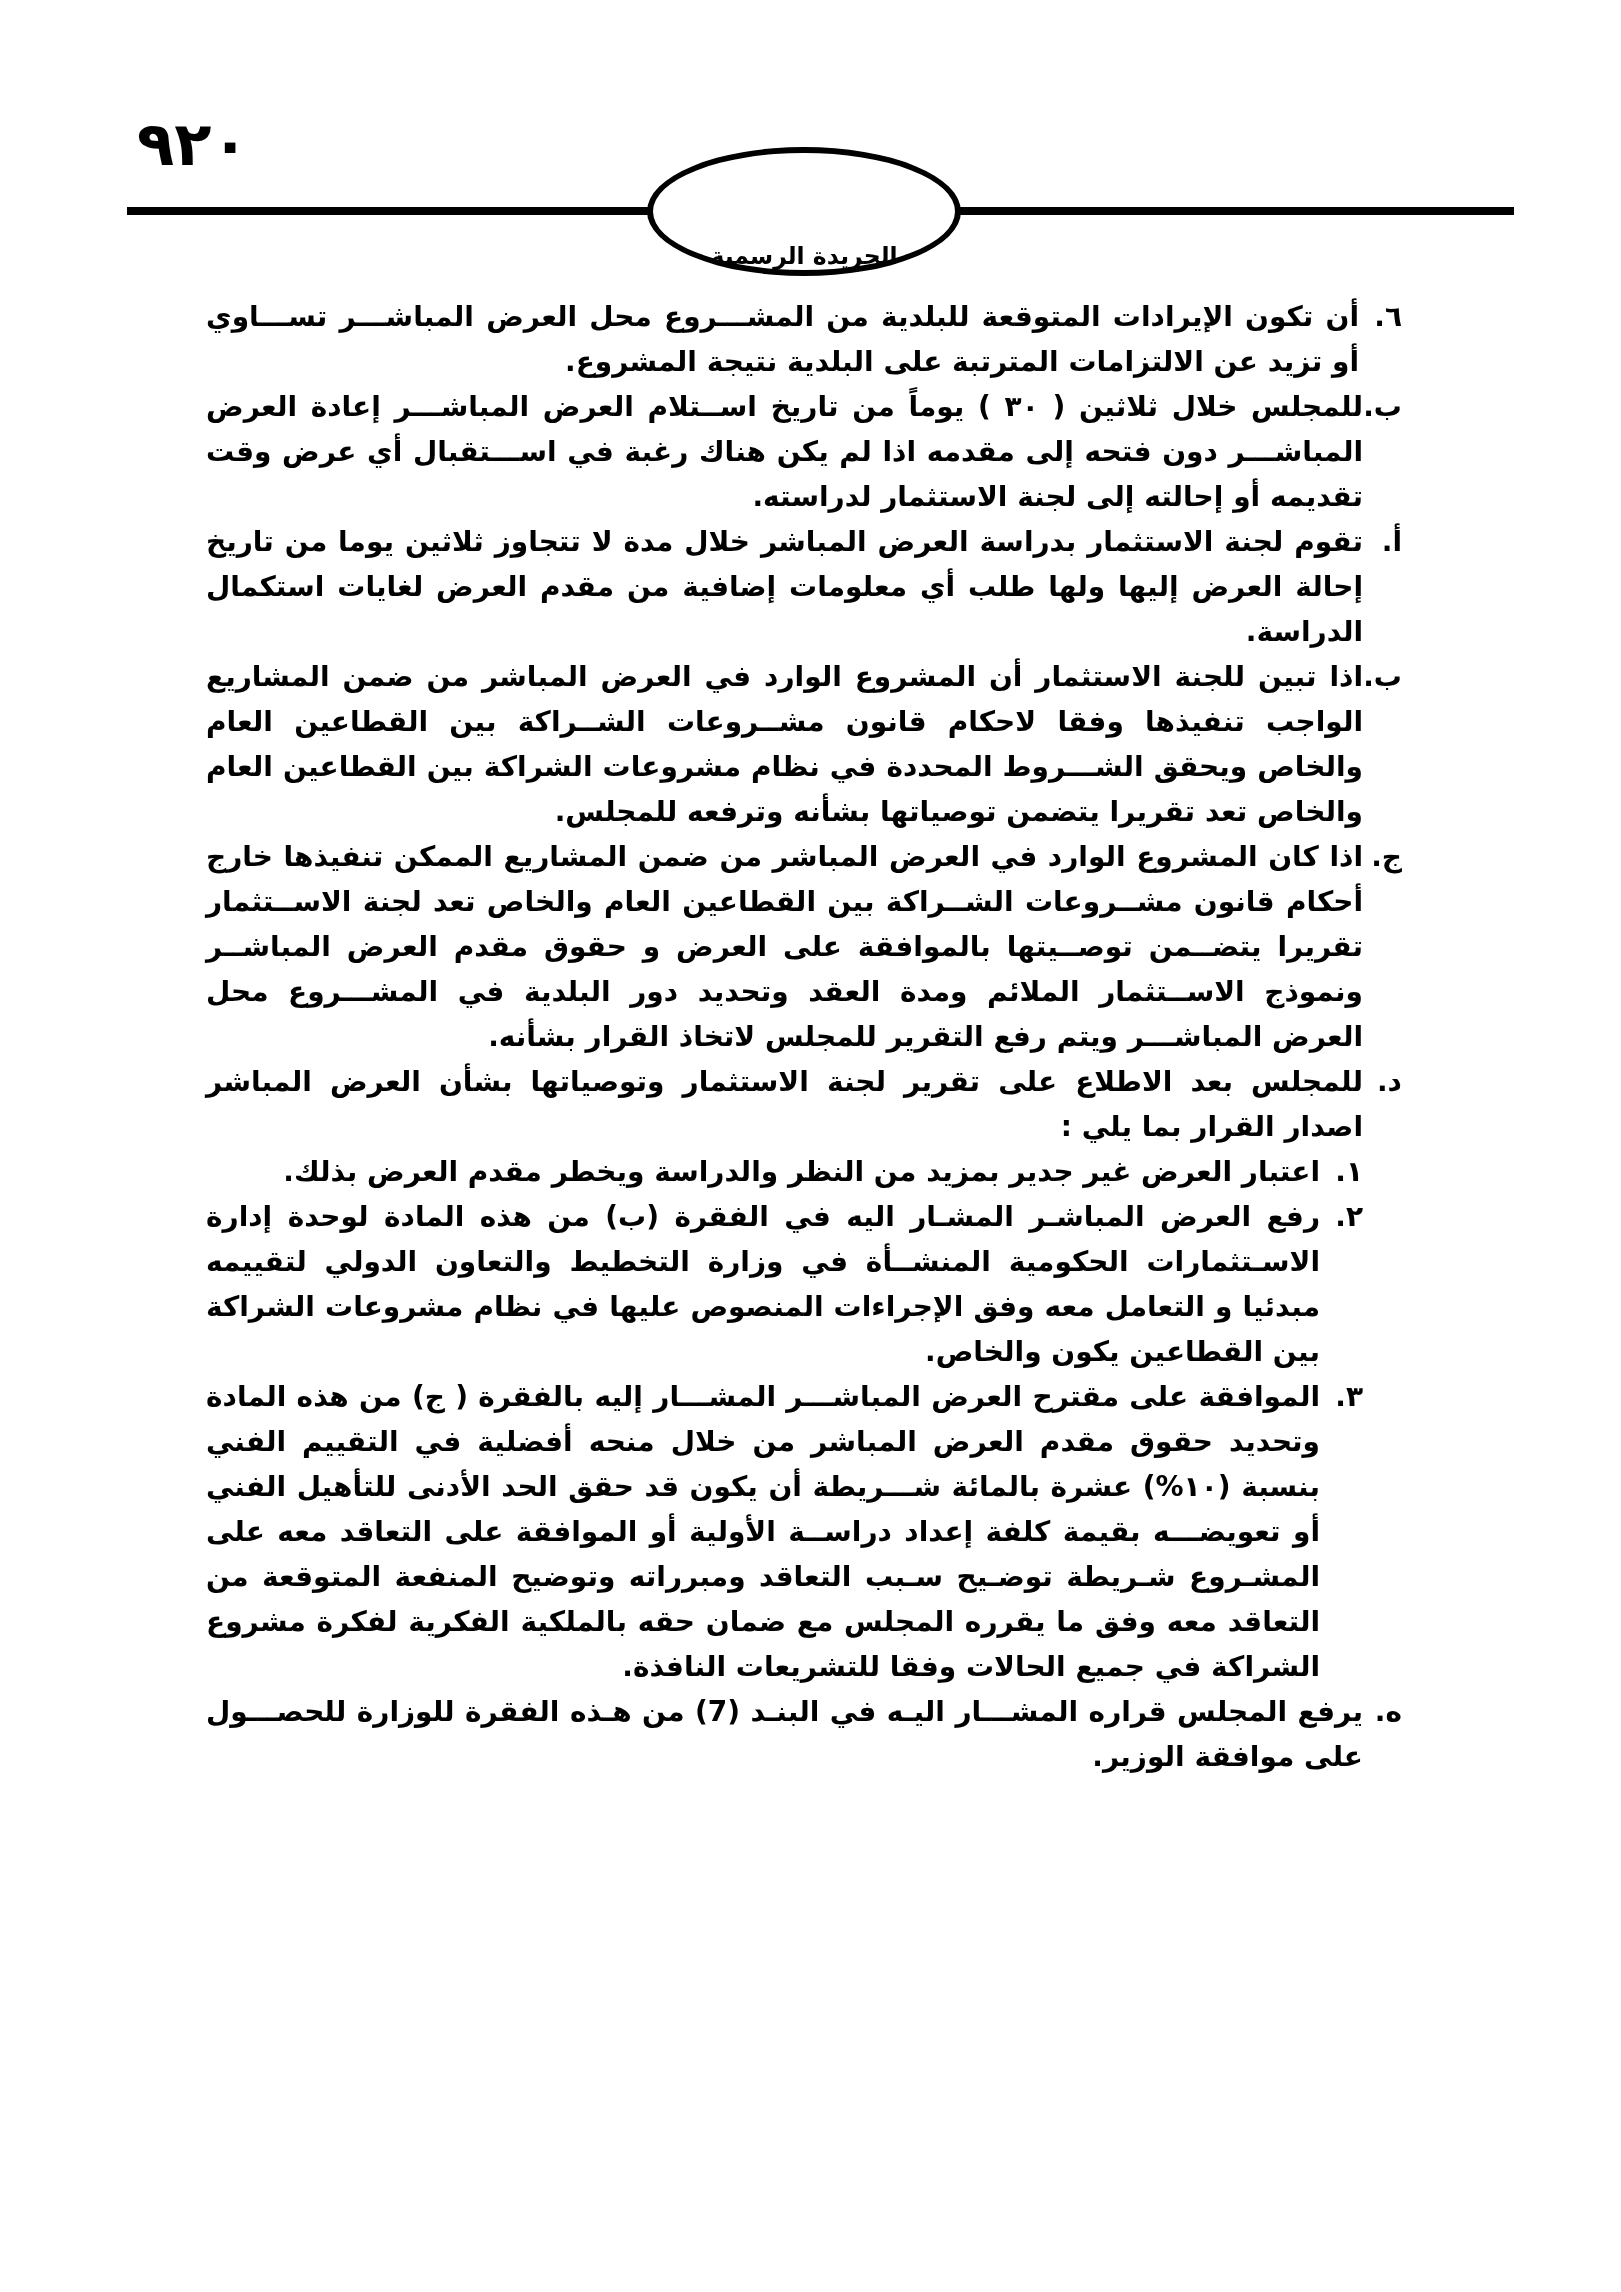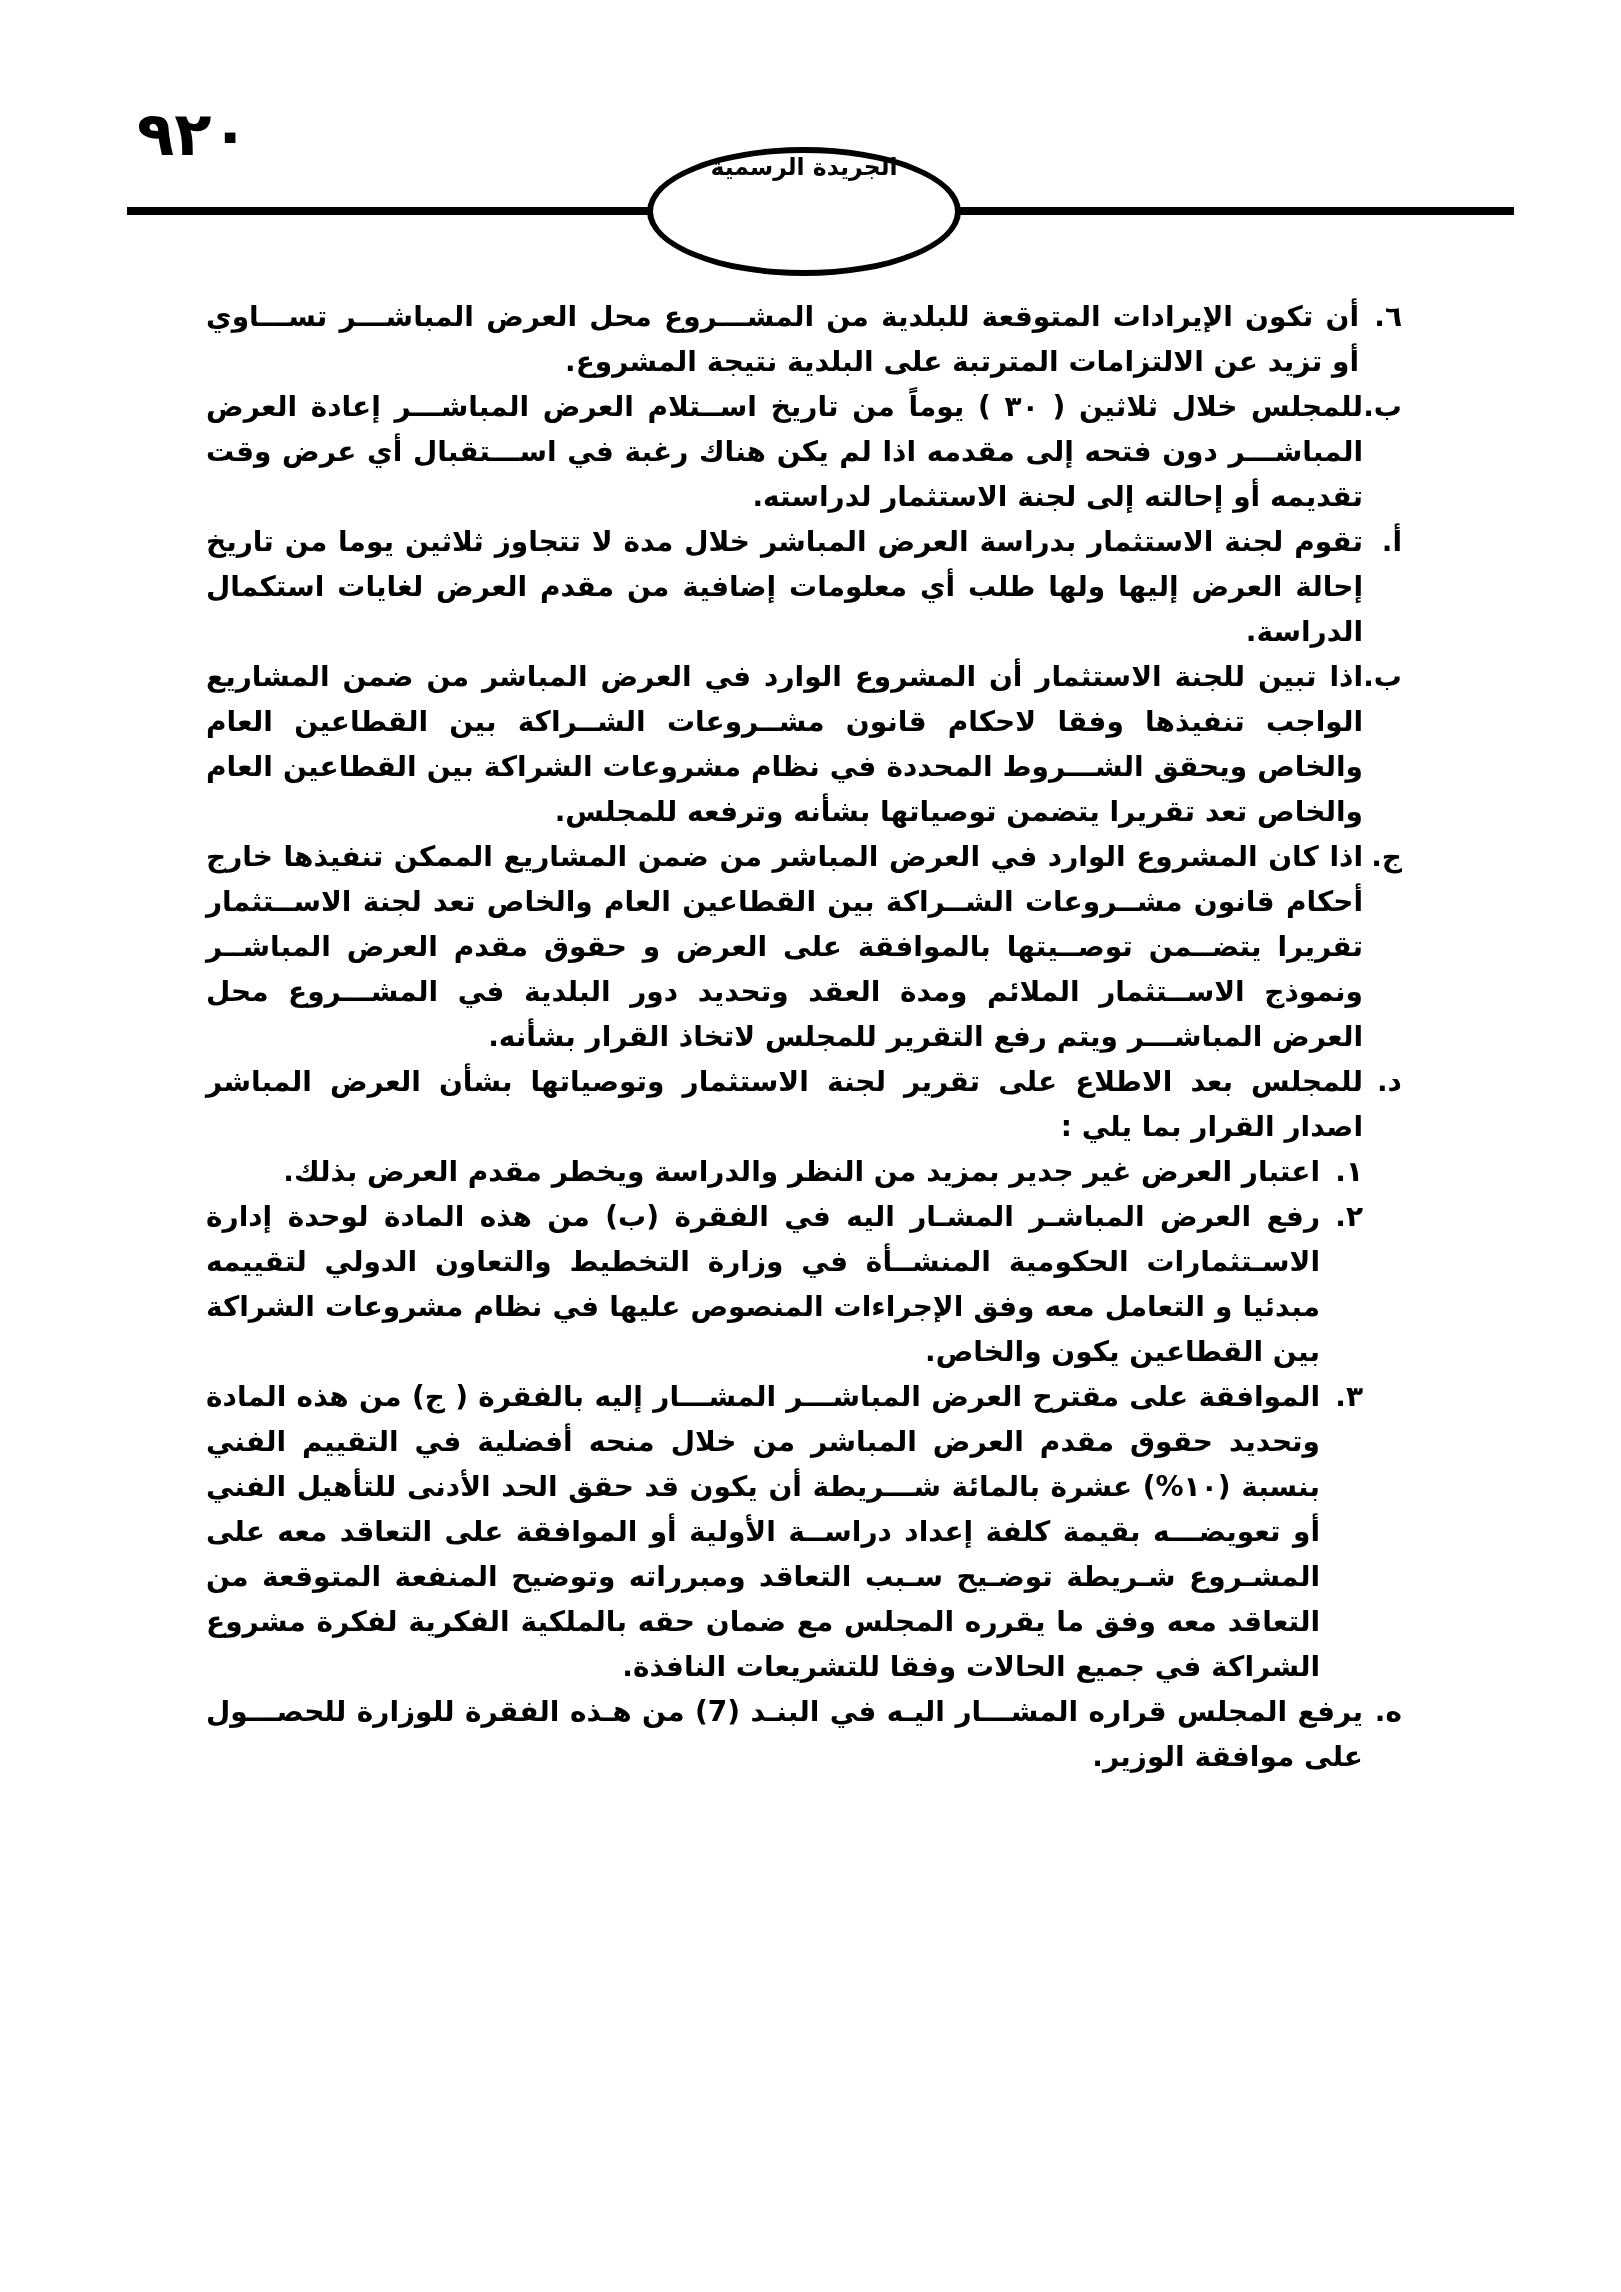--- a/index.html
+++ b/index.html
@@ -1,23 +1,23 @@
 <!DOCTYPE html>
 <html><head>
   <meta charset="utf-8">
   <style>
     html, body { margin: 0; padding: 0; background: #ffffff; }
     body { width: 1621px; height: 2293px; position: relative; overflow: hidden;
            font-family: "DejaVu Sans", sans-serif; color: #000; }
-    .page-number { position: absolute; left: 137px; top: 98px; font-size: 61px; font-weight: bold;
+    .page-number { position: absolute; left: 137px; top: 108px; font-size: 61px; font-weight: bold;
                    direction: rtl; letter-spacing: 3.9px; font-family: "DejaVu Sans", sans-serif; }
     .header-line { position: absolute; left: 127px; width: 1387px; top: 207px; height: 7.8px; background: #000; }
     .header-oval { position: absolute; left: 647px; top: 147px; width: 314px; height: 129px;
                    border: 6.9px solid #000; border-radius: 50%; background: #fff; box-sizing: border-box;
-                   display: flex; align-items: flex-start; justify-content: center; }
+                   display: flex; align-items: flex-end; justify-content: center; }
     .header-title { font-size: 23.5px; font-weight: bold; direction: rtl; }
     .content { position: absolute; left: 206px; width: 1196px; top: 294px; direction: rtl;
                font-size: 28px; font-weight: bold; line-height: 45px; text-align: justify; }
     .item { display: flex; flex-direction: row; margin: 0; }
     .item .marker { flex: 0 0 auto; width: 39px; text-align: right; }
     .item .text { flex: 1 1 auto; text-align: justify; }
     .sub { margin-right: 39px; }
     .sub .marker { width: 43px; }
     .article-title { margin-top: 51px; margin-bottom: 0; }
     .intro { margin: 0 0 27.4px 0; }

